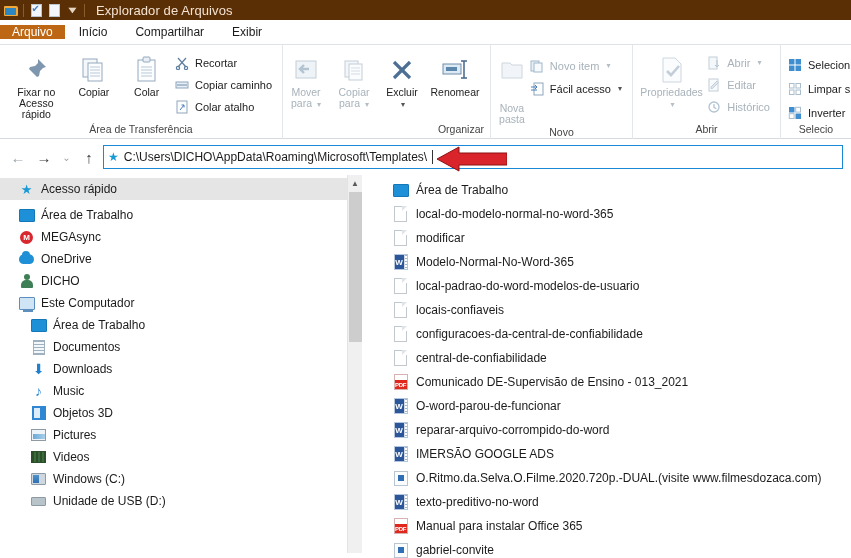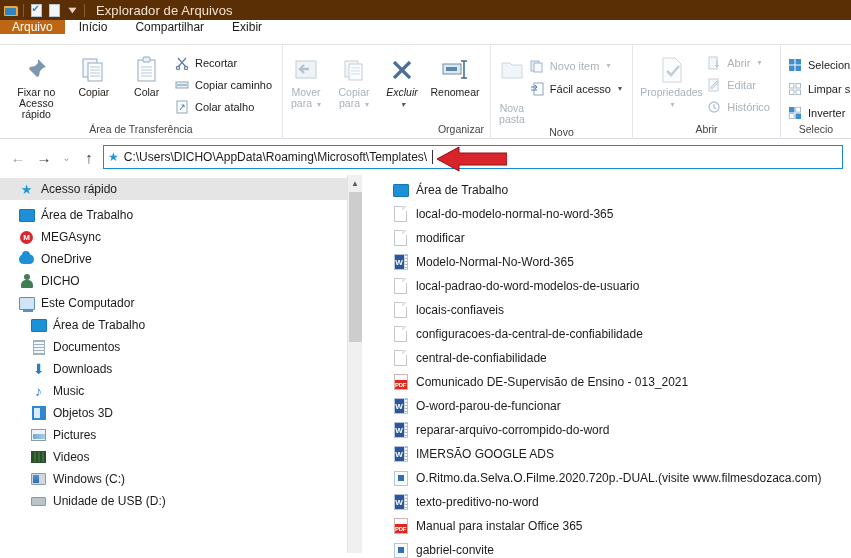--- a/index.html
+++ b/index.html
@@ -24,21 +24,21 @@
   .folder-glyph{ position:relative; width:15px; height:13px; }
   .folder-glyph:before{ content:""; position:absolute; left:0; top:2px; width:14px;height:10px;
      background:#f0a83a; border-radius:1px 2px 1px 1px; }
   .folder-glyph:after{ content:""; position:absolute; left:1px; top:4px; width:11px;height:7px;
      background:#2e86c1; }
   .qa-doc{ width:11px;height:13px;background:#f2f6fa;border:1px solid #b9c6d2; position:relative;}
   .qa-doc.check:after{ content:"✔"; position:absolute; left:0px; top:-2px; font-size:10px; color:#4a7ebb; }
   .qa-chev{ font-size:9px; color:#e6d5c2; transform: scaleX(1.5); }
 
   
-  .tabstrip { height: 25px; background: #ffffff; display: flex; align-items: flex-start;
+  .tabstrip { height: 25px; background: #ffffff; display: flex; align-items: center;
               font-size: 12px; border-bottom: 1px solid #dfe3e6; }
   .tab { display: flex; align-items: center; padding: 0 14px; color: #1b1b1b; cursor: default;
          white-space: nowrap; }
   .tab.file { background: #bd6715; color: #ffffff; font-weight: 400; padding: 0 12px; }
   .tab.active { background: #ffffff; }
 
   
   .ribbon { height: 94px; background: #ffffff; border-bottom: 1px solid #d6dade;
             display: flex; position: relative; }
   .rgroup { position: relative; display: flex; flex-direction: column; height: 94px;
@@ -280,21 +280,21 @@
               <g stroke="#d4dde5">
                   <line x1="11" y1="11" x2="20" y2="11"></line>
                   <line x1="11" y1="14" x2="20" y2="14"></line>
               <line x1="11" y1="17" x2="20" y2="17"></line>
                 </g>
               </svg>
           </div>
           <div style="white-space:pre-line;">Copiar
 para <span class="caretdim">▾</span></div>
         </div>
-        <div class="bigbtn" style="width:48px;font-style:italic;">
+        <div class="bigbtn" style="width:48px;">
           <div class="ico">
             <svg width="26" height="26" viewBox="0 0 26 26" stroke="#4c6f93" stroke-width="3.2" fill="none">
               <line x1="5" y1="5" x2="21" y2="21"></line>
                 <line x1="21" y1="5" x2="5" y2="21"></line>
               </svg>
           </div>
           <div>Excluir<br><span class="caret">▾</span></div>
         </div>
         <div class="bigbtn" style="width:58px;">
           <div class="ico">

